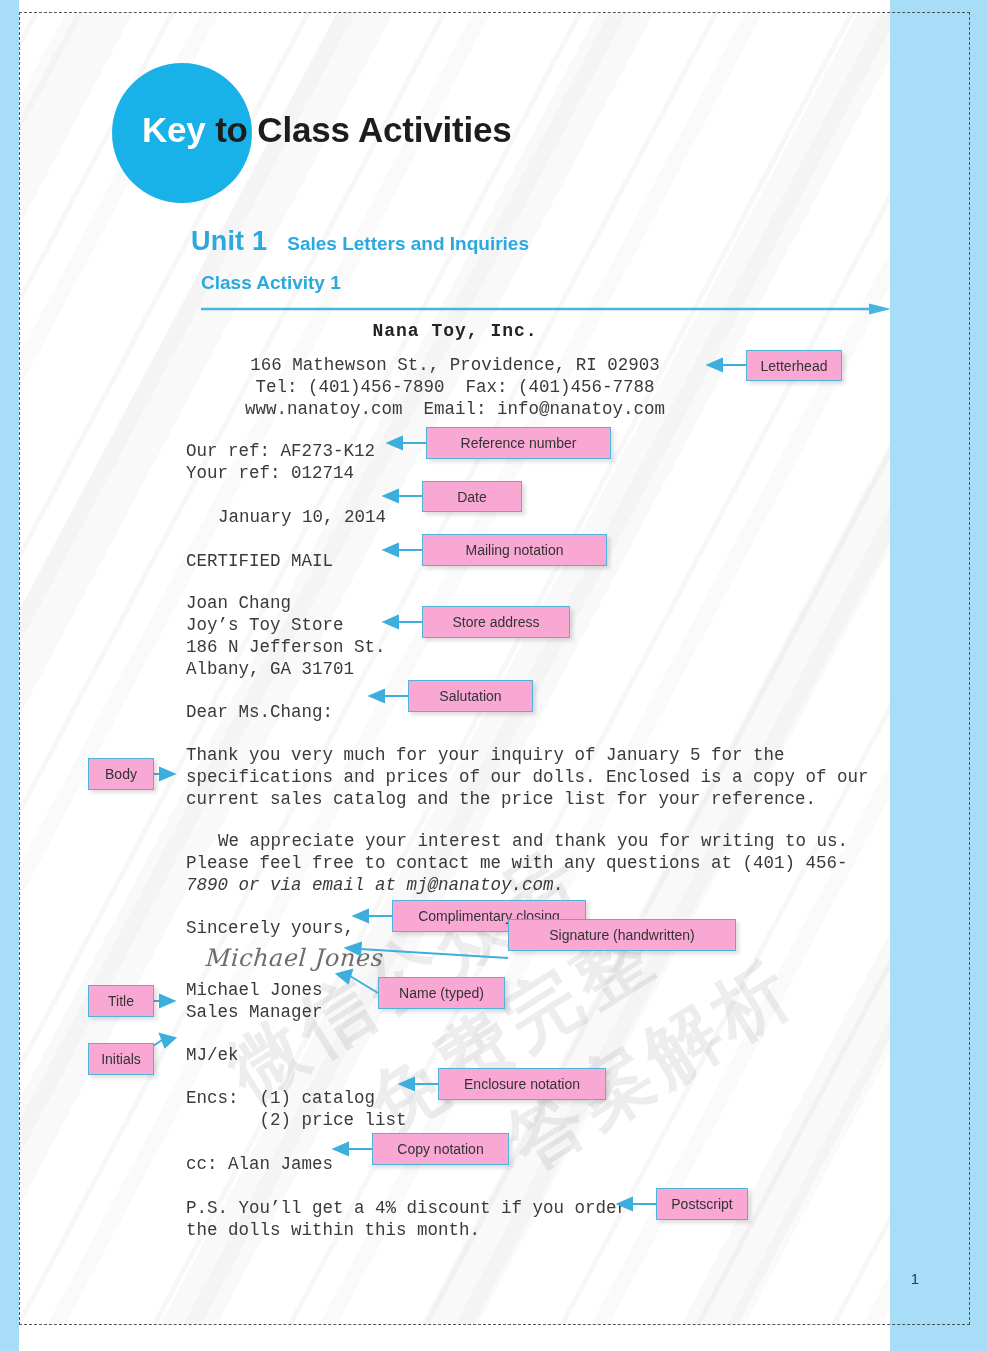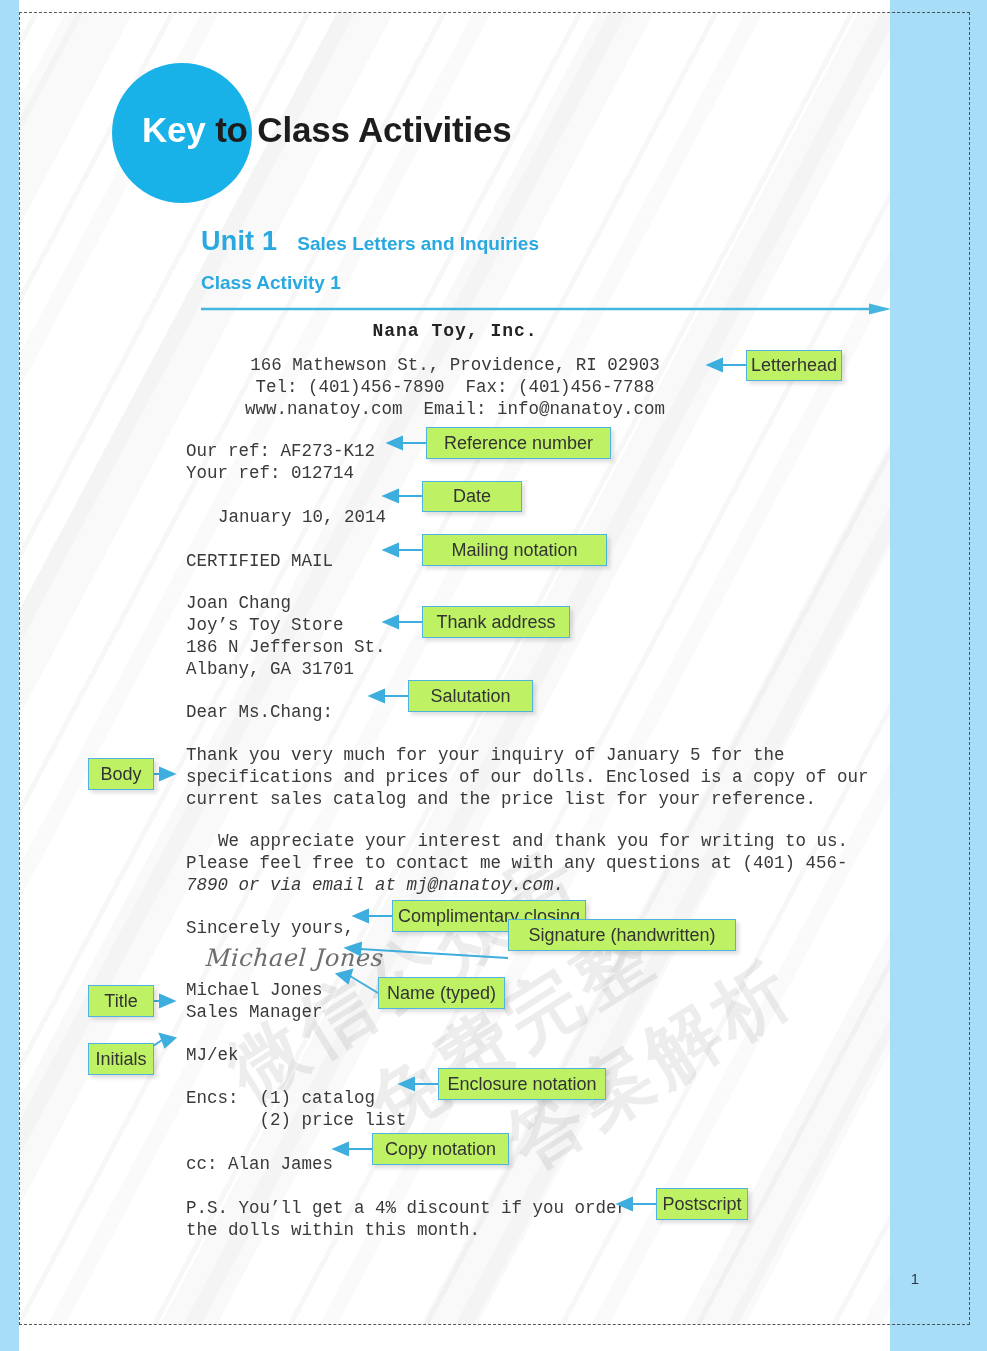--- a/index.html
+++ b/index.html
@@ -91,21 +91,21 @@
     position:absolute;left:122px;top:97px;
     font-size:35px;font-weight:bold;
     color:#1d1d1d;
     letter-spacing:-.2px;
     white-space:nowrap;
   }
   .title-main .w-key{color:#ffffff;}
   .title-main .w-to{color:#1d1d1d;}
   
   .unit-row{
-    position:absolute;left:181px;top:213px;white-space:nowrap;
+    position:absolute;left:171px;top:213px;white-space:nowrap;
   }
   .unit-num{
     font-size:27px;font-weight:bold;color:#29a9e0;letter-spacing:.2px;
   }
   .unit-sub{
     font-size:19px;font-weight:bold;color:#29a9e0;margin-left:20px;
   }
   .activity{
     position:absolute;left:181px;top:259px;
     font-size:19px;font-weight:bold;color:#29a9e0;
@@ -132,25 +132,25 @@
     font-style:italic;
     font-size:24px;
     color:#6d6d6d;
     white-space:nowrap;
     letter-spacing:.5px;
     transform:skewX(-4deg);
   }
   
   .lbl{
     position:absolute;
-    background:#bef264;
+    background:#f9a8d4;
     border:1.6px solid #4fb4dd;
     color:#333333;
     font-family:"Liberation Sans", sans-serif;
-    font-size:18px;
+    font-size:14px;
     display:flex;align-items:center;justify-content:center;
     box-shadow:3px 3px 4px rgba(0,0,0,.13);
     box-sizing:border-box;
     white-space:nowrap;
   }
   .arrow{position:absolute;pointer-events:none;}
   
   .pageno{
     position:absolute;left:903px;top:1270px;
     width:24px;text-align:center;
@@ -296,21 +296,21 @@
     </svg>
 
     <div class="lbl" style="left:726px;top:337px;width:96px;height:31px;">Letterhead</div>
 
     <div class="lbl" style="left:406px;top:414px;width:185px;height:32px;">Reference number</div>
 
     <div class="lbl" style="left:402px;top:468px;width:100px;height:31px;">Date</div>
 
     <div class="lbl" style="left:402px;top:521px;width:185px;height:32px;">Mailing notation</div>
 
-    <div class="lbl" style="left:402px;top:593px;width:148px;height:32px;">Thank address</div>
+    <div class="lbl" style="left:402px;top:593px;width:148px;height:32px;">Store address</div>
 
     <div class="lbl" style="left:388px;top:667px;width:125px;height:32px;">Salutation</div>
 
     <div class="lbl" style="left:68px;top:745px;width:66px;height:32px;">Body</div>
 
     <div class="lbl" style="left:372px;top:887px;width:194px;height:32px;">Complimentary closing</div>
 
     <div class="lbl" style="left:488px;top:906px;width:228px;height:32px;">Signature (handwritten)</div>
 
     <div class="lbl" style="left:358px;top:964px;width:127px;height:32px;">Name (typed)</div>

